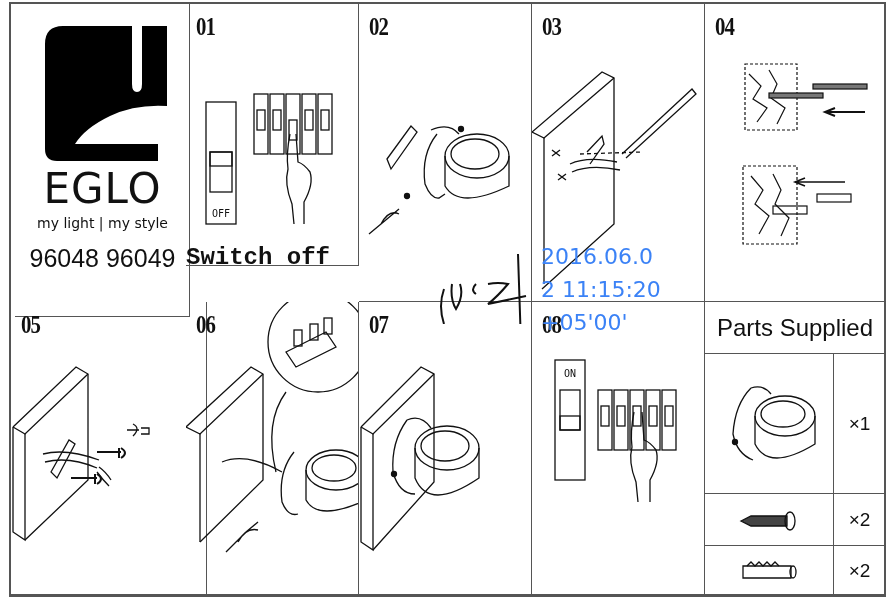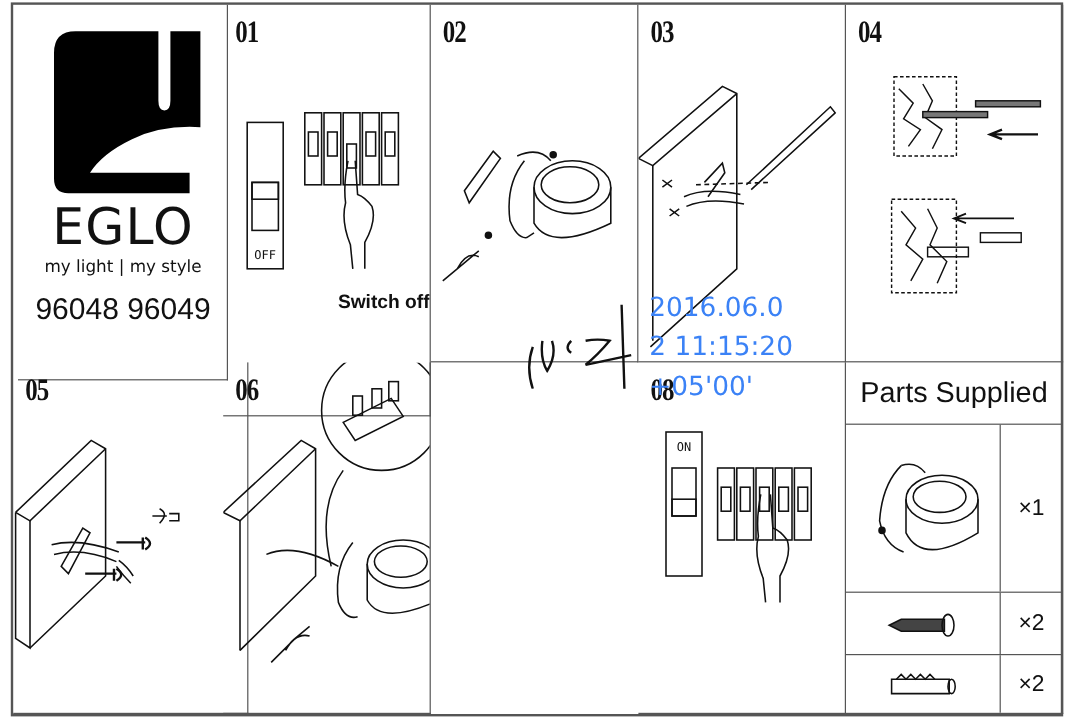--- a/index.html
+++ b/index.html
@@ -1,20 +1,20 @@
 <!DOCTYPE html>
 <html><head>
 <meta charset="utf-8">
 <style>
   html, body { margin:0; padding:0; background:#ffffff; }
   body { width:890px; height:600px; position:relative; overflow:hidden; font-family:"Liberation Sans", sans-serif; color:#111; }
   .sheet { position:absolute; left:9px; top:2px; width:877px; height:595px; border:2px solid #555; box-sizing:border-box; }
   .panel { position:absolute; border-right:1.5px solid #555; border-bottom:1.5px solid #555; box-sizing:border-box; overflow:hidden; }
   .step-num { position:absolute; left:10px; top:8px; font-family:"Liberation Serif", serif; font-weight:bold; font-size:26px; transform:scaleX(0.8); transform-origin:left top; letter-spacing:-1px; }
-  .caption { position:absolute; width:100%; text-align:right; font-weight:bold; font-size:16px; }
+  .caption { position:absolute; width:100%; text-align:left; font-weight:bold; font-size:24px;font-family:Liberation Mono, monospace; }
   svg { position:absolute; left:0; top:0; }
   .logo-word { position:absolute; left:0; width:175px; text-align:center; font-family:"DejaVu Sans", sans-serif; }
   .stamp { position:absolute; font-family:"DejaVu Sans", sans-serif; font-size:22px; color:#3b82f6; line-height:1.5; z-index:5; }
   .parts-title { position:absolute; left:0; top:0; width:100%; height:52px; line-height:52px; text-align:center; font-size:24px; border-bottom:1.5px solid #555; box-sizing:border-box; }
   .parts-row { position:absolute; left:0; width:100%; border-bottom:1.5px solid #555; box-sizing:border-box; }
   .parts-qty { position:absolute; right:0; top:0; width:52px; height:100%; border-left:1.5px solid #555; display:flex; align-items:center; justify-content:center; font-size:19px; box-sizing:border-box; }
 </style>
 </head>
 <body>
 
@@ -22,21 +22,21 @@
 
   <div class="panel" style="left:4px;top:0;width:175px;height:313px;padding-left:48px;">
     <svg width="175" height="298">
       <path d="M42 22 H117 V80 Q117 88 122 88 H122 Q127 88 127 80 V22 H152 V102 Q120 100 95 112 Q70 124 60 140 H143 V157 H42 Q30 157 30 145 V40 Q30 22 48 22 Z" fill="#000"></path>
     </svg>
     <div class="logo-word" style="top:160px;font-size:42px;letter-spacing:1px;">EGLO</div>
     <div class="logo-word" style="top:211px;font-size:14px;">my light | my style</div>
     <div class="logo-word" style="top:240px;font-size:25px;font-family:'Liberation Sans',sans-serif;">96048 96049</div>
   </div>
 
-  <div class="panel" style="left:175px;top:0;width:173px;height:343px;">
+  <div class="panel" style="left:175px;top:0;width:173px;height:262px;">
     <div class="step-num">01</div>
     <svg width="173" height="298" fill="none" stroke="#111" stroke-width="1.3">
       <rect x="20" y="98" width="30" height="122"></rect>
       <rect x="24" y="148" width="22" height="40"></rect>
       <rect x="24" y="148" width="22" height="14"></rect>
       <rect x="68" y="90" width="14" height="60"></rect>
         <rect x="84" y="90" width="14" height="60"></rect>
         <rect x="100" y="90" width="14" height="60"></rect>
         <rect x="116" y="90" width="14" height="60"></rect>
         <rect x="132" y="90" width="14" height="60"></rect>
@@ -125,20 +125,34 @@
       <path d="M100 90 Q78 120 90 170"></path>
       <ellipse cx="150" cy="168" rx="30" ry="20"></ellipse>
       <ellipse cx="148" cy="166" rx="22" ry="13"></ellipse>
       <path d="M120 168 V198 Q132 220 180 198 V168"></path>
       <path d="M108 150 Q92 170 96 200 Q102 215 112 212"></path>
       <path d="M36 160 Q60 150 96 170"></path>
       <path d="M40 250 L60 230 L72 220 M52 240 Q60 225 72 228"></path>
     </svg>
   </div>
 
+  <div class="panel" style="left:348px;top:298px;width:173px;height:293px;">
+    <div class="step-num">07</div>
+    <svg width="173" height="293" fill="none" stroke="#111" stroke-width="1.3">
+      <path d="M2 125 L62 65 L75 72 L75 180 L14 248"></path>
+      <path d="M2 125 L14 132 L75 72"></path>
+      <path d="M2 125 V240 L14 248 V132"></path>
+      <path d="M48 118 Q32 140 34 170 Q40 192 56 192"></path>
+      <path d="M48 118 Q62 112 72 126"></path>
+      <ellipse cx="88" cy="146" rx="32" ry="22"></ellipse>
+      <ellipse cx="86" cy="144" rx="24" ry="15"></ellipse>
+      <path d="M56 146 V176 Q70 210 120 176 V146"></path>
+      <circle cx="35" cy="172" r="2.5" fill="#111"></circle>
+    </svg>
+  </div>
 
   <div class="panel" style="left:521px;top:298px;width:173px;height:293px;">
     <div class="step-num">08</div>
     <svg width="173" height="293" fill="none" stroke="#111" stroke-width="1.3">
       <rect x="23" y="58" width="30" height="120"></rect>
       <rect x="28" y="88" width="20" height="40"></rect>
       <rect x="28" y="114" width="20" height="14"></rect>
       <rect x="66" y="88" width="14" height="60"></rect>
         <rect x="82" y="88" width="14" height="60"></rect>
         <rect x="98" y="88" width="14" height="60"></rect>

